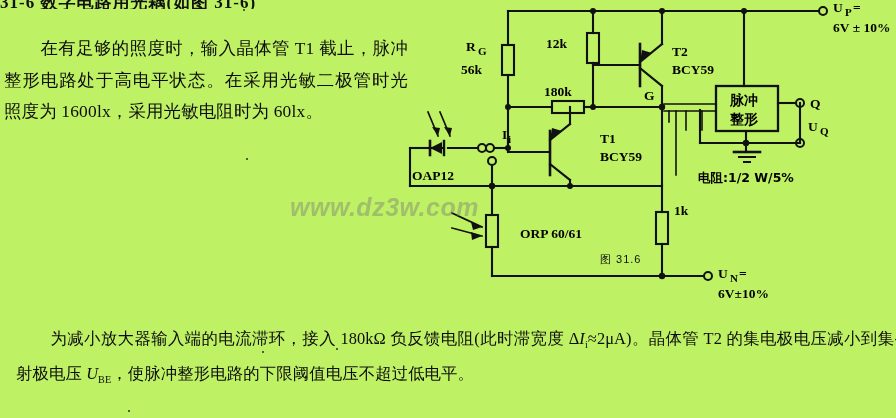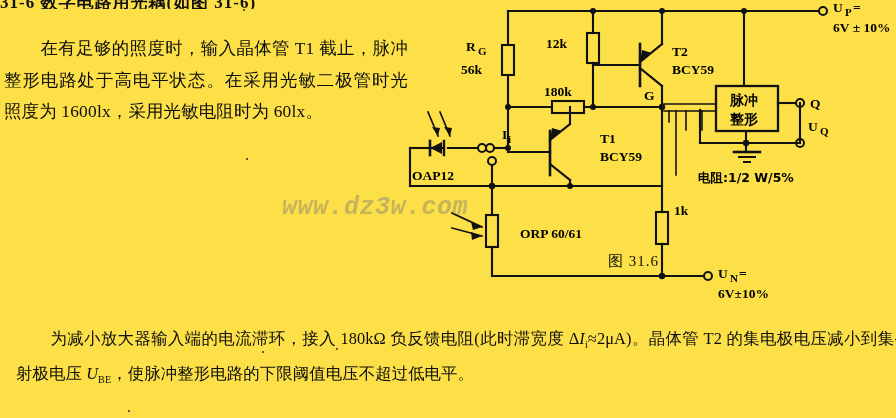--- a/index.html
+++ b/index.html
@@ -1,20 +1,20 @@
 <!DOCTYPE html>
 <html><head>
 <meta charset="utf-8">
 <style>
   html,body{margin:0;padding:0;background:#ffffff;}
   body{width:896px;height:418px;overflow:hidden;position:relative;
        font-family:"Liberation Serif","DejaVu Serif",serif;color:#0a0a0a;}
 
   
-  #page{position:absolute;left:0;top:0;width:896px;height:418px;background:#fde047;}
+  #page{position:absolute;left:0;top:0;width:896px;height:418px;background:#bef264;}
 
   
   .heading-strip{position:absolute;left:0;top:-9px;width:430px;height:18px;
       font-size:17px;font-weight:bold;letter-spacing:1px;
       color:#111;white-space:nowrap;overflow:hidden;}
 
   
   .textcol{position:absolute;left:4px;top:16px;width:404px;}
   .para{font-size:17.4px;line-height:31.5px;letter-spacing:0.2px;
         text-align:justify;text-justify:inter-ideograph;color:#0d0d0d;}
@@ -31,27 +31,27 @@
   
   #schem{position:absolute;left:404px;top:0px;width:492px;height:310px;}
   #schem svg{display:block;}
   .lbl{font-family:"Liberation Serif","DejaVu Serif",serif;
        font-size:13.5px;font-weight:bold;fill:#000;}
   .lbl-sm{font-size:11px;}
   .lbl-cn{font-family:"DejaVu Sans","Liberation Sans",sans-serif;
        font-size:12.5px;font-weight:bold;fill:#000;}
   .lbl-box{font-family:"DejaVu Sans","Liberation Sans",sans-serif;
        font-size:14px;font-weight:bold;fill:#000;}
-  .cap{position:absolute;left:600px;top:252px;font-size:15px;
+  .cap{position:absolute;left:600px;top:252px;font-size:11px;
        letter-spacing:1px;color:#111;
-       font-family:Liberation Serif, serif;margin-left:8px;}
-
-  
-  .wm{position:absolute;left:282px;top:193px;
-      font-family:Liberation Mono, monospace;
+       font-family:Liberation Sans, sans-serif;}
+
+  
+  .wm{position:absolute;left:290px;top:193px;
+      font-family:Liberation Sans, sans-serif;
       font-size:25px;font-style:italic;font-weight:bold;
       color:rgba(120,120,120,.42);letter-spacing:.5px;
       white-space:nowrap;pointer-events:none;user-select:none;}
 
   .noise{position:absolute;background:#2b2b2b;border-radius:50%;}
 </style>
 </head>
 <body>
 
 <div id="page">

